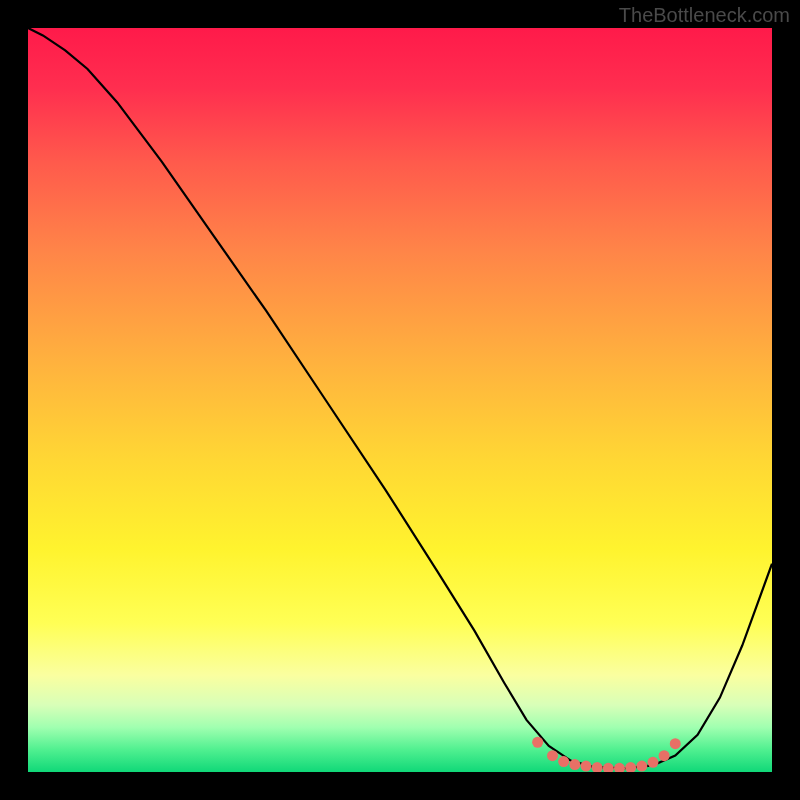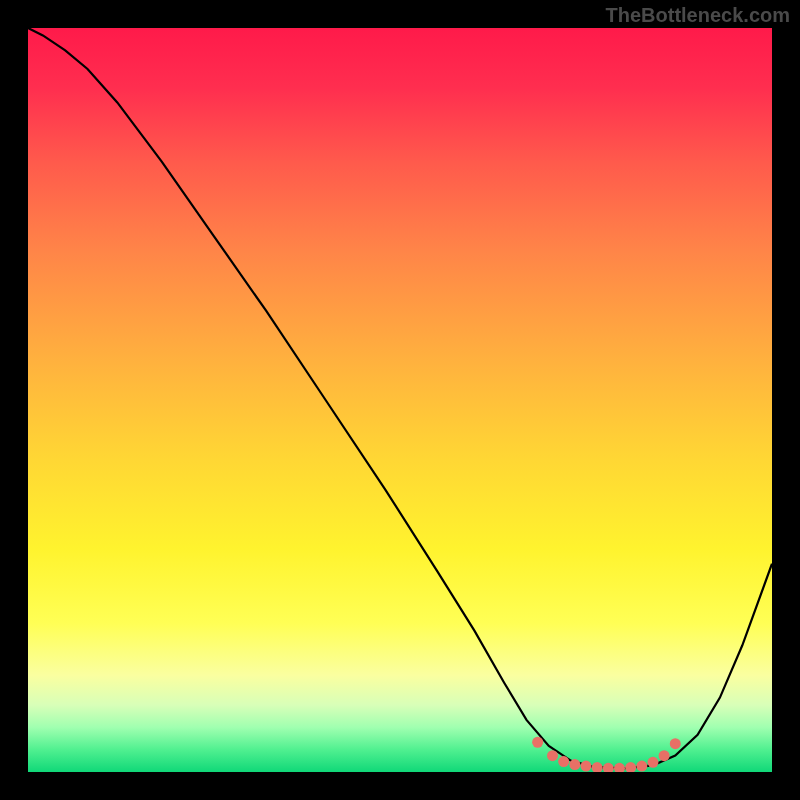--- a/index.html
+++ b/index.html
@@ -10,21 +10,21 @@
     font-family: Arial, sans-serif;
     position: relative;
     overflow: hidden;
   }
   .watermark {
     position: absolute;
     top: 4px;
     right: 10px;
     color: #4a4a4a;
     font-size: 20px;
-    font-weight: bold;
+    font-weight: normal;
     z-index: 10;
   }
   .plot-area {
     position: absolute;
     top: 28px;
     left: 28px;
     width: 744px;
     height: 744px;
     overflow: hidden;
   }

